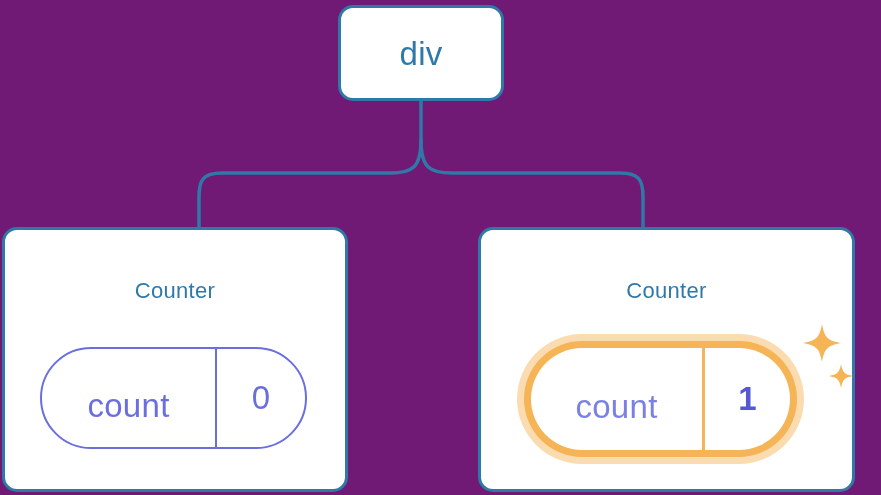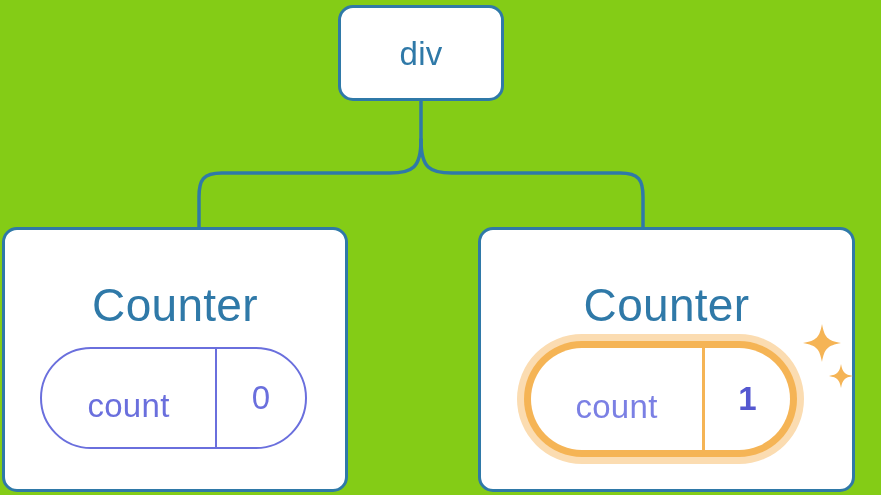--- a/index.html
+++ b/index.html
@@ -4,21 +4,21 @@
 <style>
   html, body {
     margin: 0;
     padding: 0;
     background: #4c6872;
   }
   #stage {
     position: relative;
     width: 881px;
     height: 495px;
-    background: #84cc16;
+    background: #701a75;
     overflow: hidden;
     font-family: "Liberation Sans", sans-serif;
   }
 
   
   #connector {
     position: absolute;
     left: 0;
     top: 0;
     width: 881px;
@@ -69,21 +69,21 @@
     left: 0;
     right: 0;
     top: 0;
     bottom: 0;
     display: flex;
     flex-direction: column;
     align-items: center;
   }
 
   .node-title {
-    font-size: 46px;
+    font-size: 22px;
     color: #2f79a8;
     letter-spacing: 0.3px;
   }
   #card-left .node-title { margin-top: 48px; }
   #card-right .node-title { margin-top: 48px; }
 
   
   .pill-wrap {
     position: absolute;
   }

